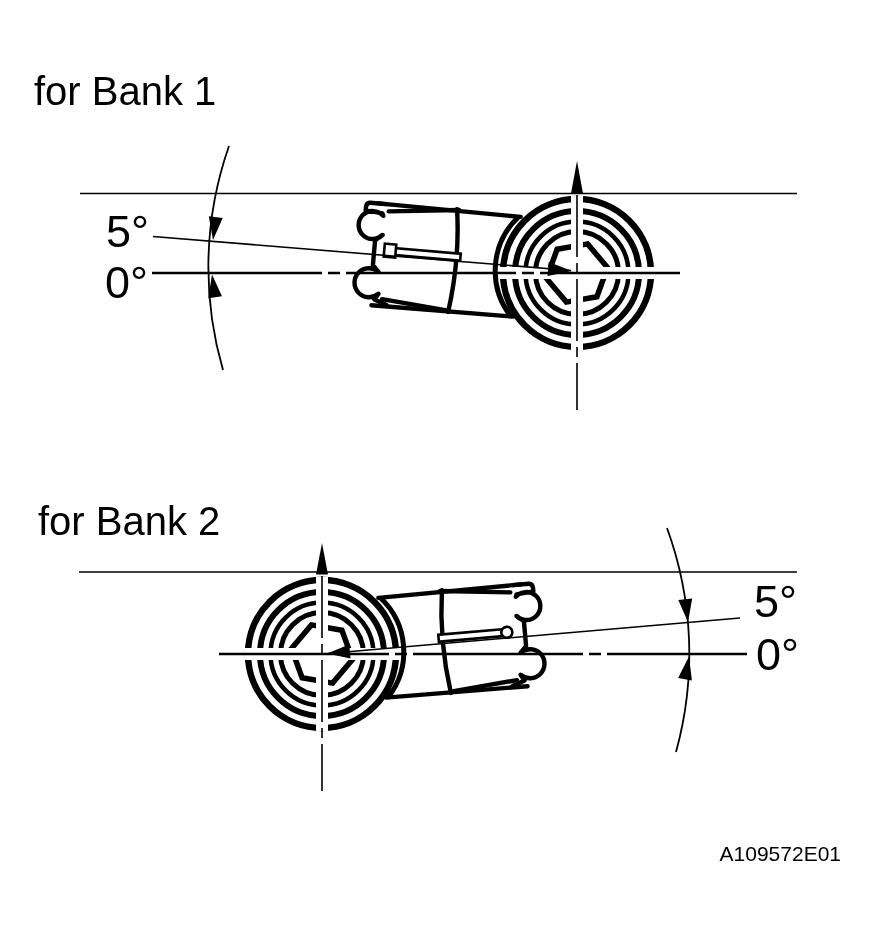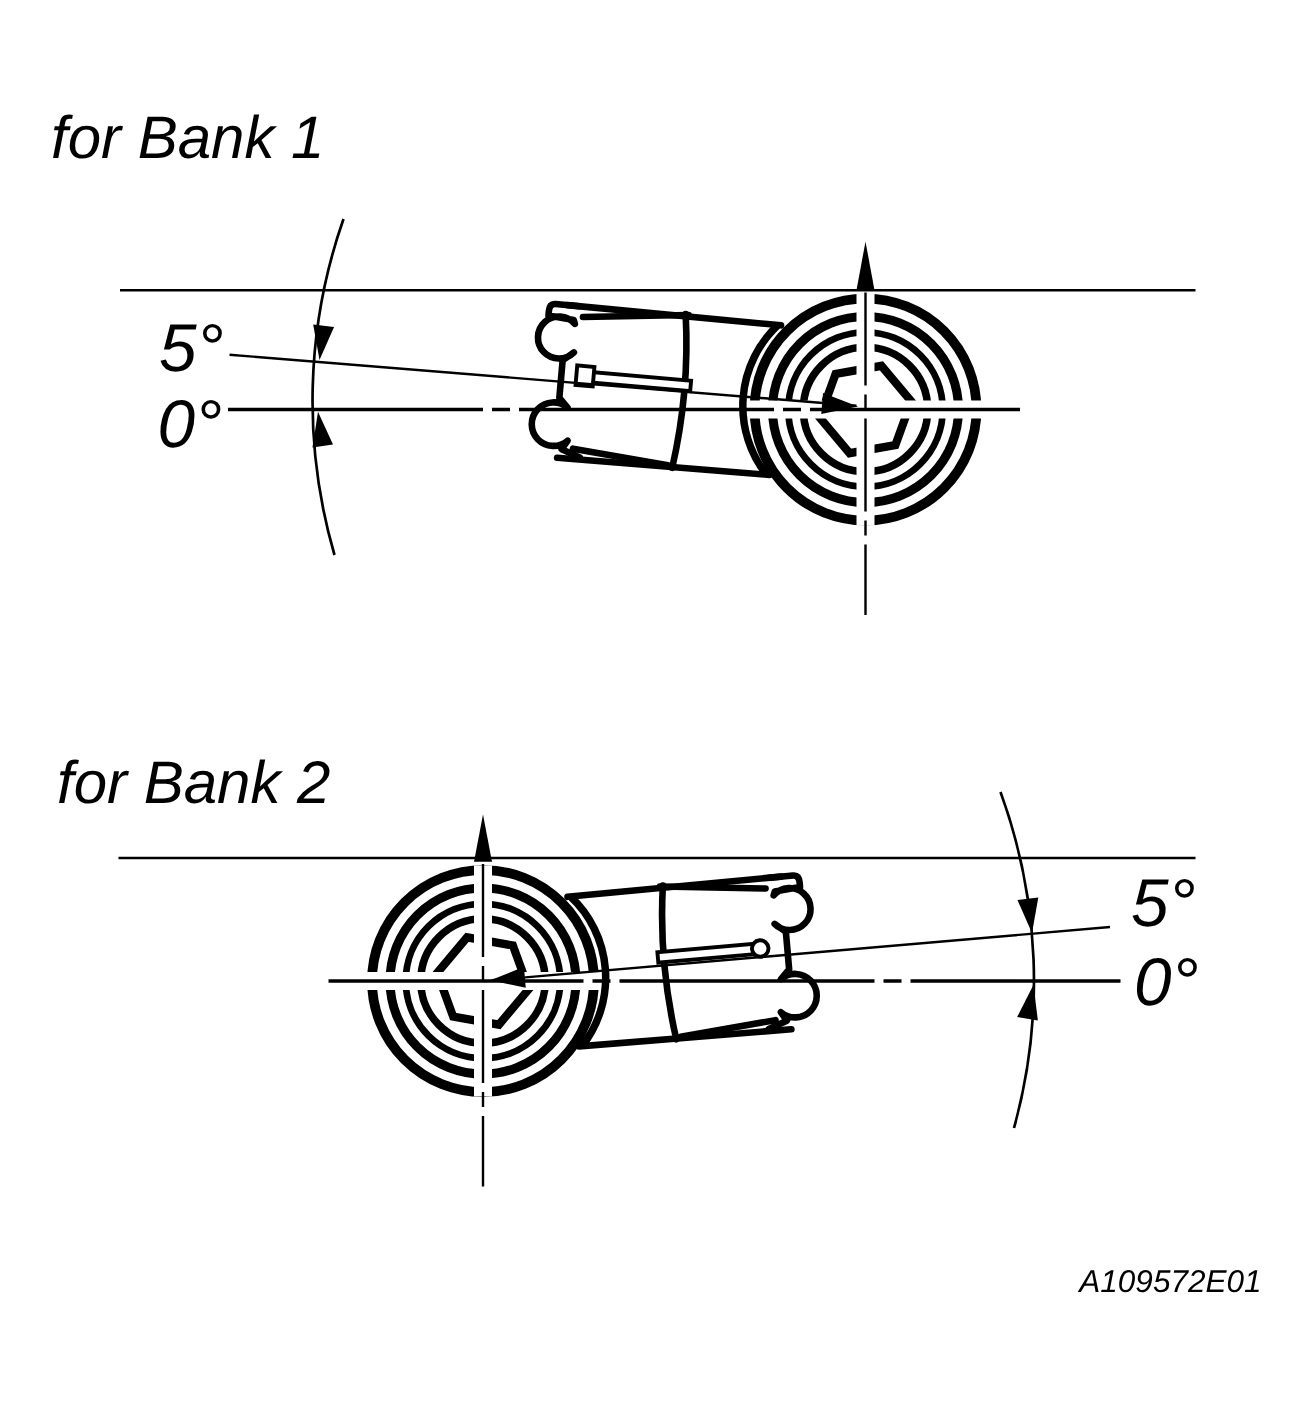--- a/index.html
+++ b/index.html
@@ -7,21 +7,20 @@
     padding: 0;
     background: #ffffff;
   }
   .canvas {
     position: relative;
     width: 875px;
     height: 936px;
     background: #ffffff;
     font-family: "Liberation Sans", sans-serif;
     overflow: hidden;
-    font-style: italic;
   }
   svg { display: block; }
   svg text {
     font-family: "Liberation Sans", sans-serif;
     fill: #000000;
   }
   .title-text   { font-size: 40px; }
   .angle-text   { font-size: 45px; }
   .code-text    { font-size: 21px; }
   .thin   { stroke: #000; stroke-width: 1.6; fill: none; }

